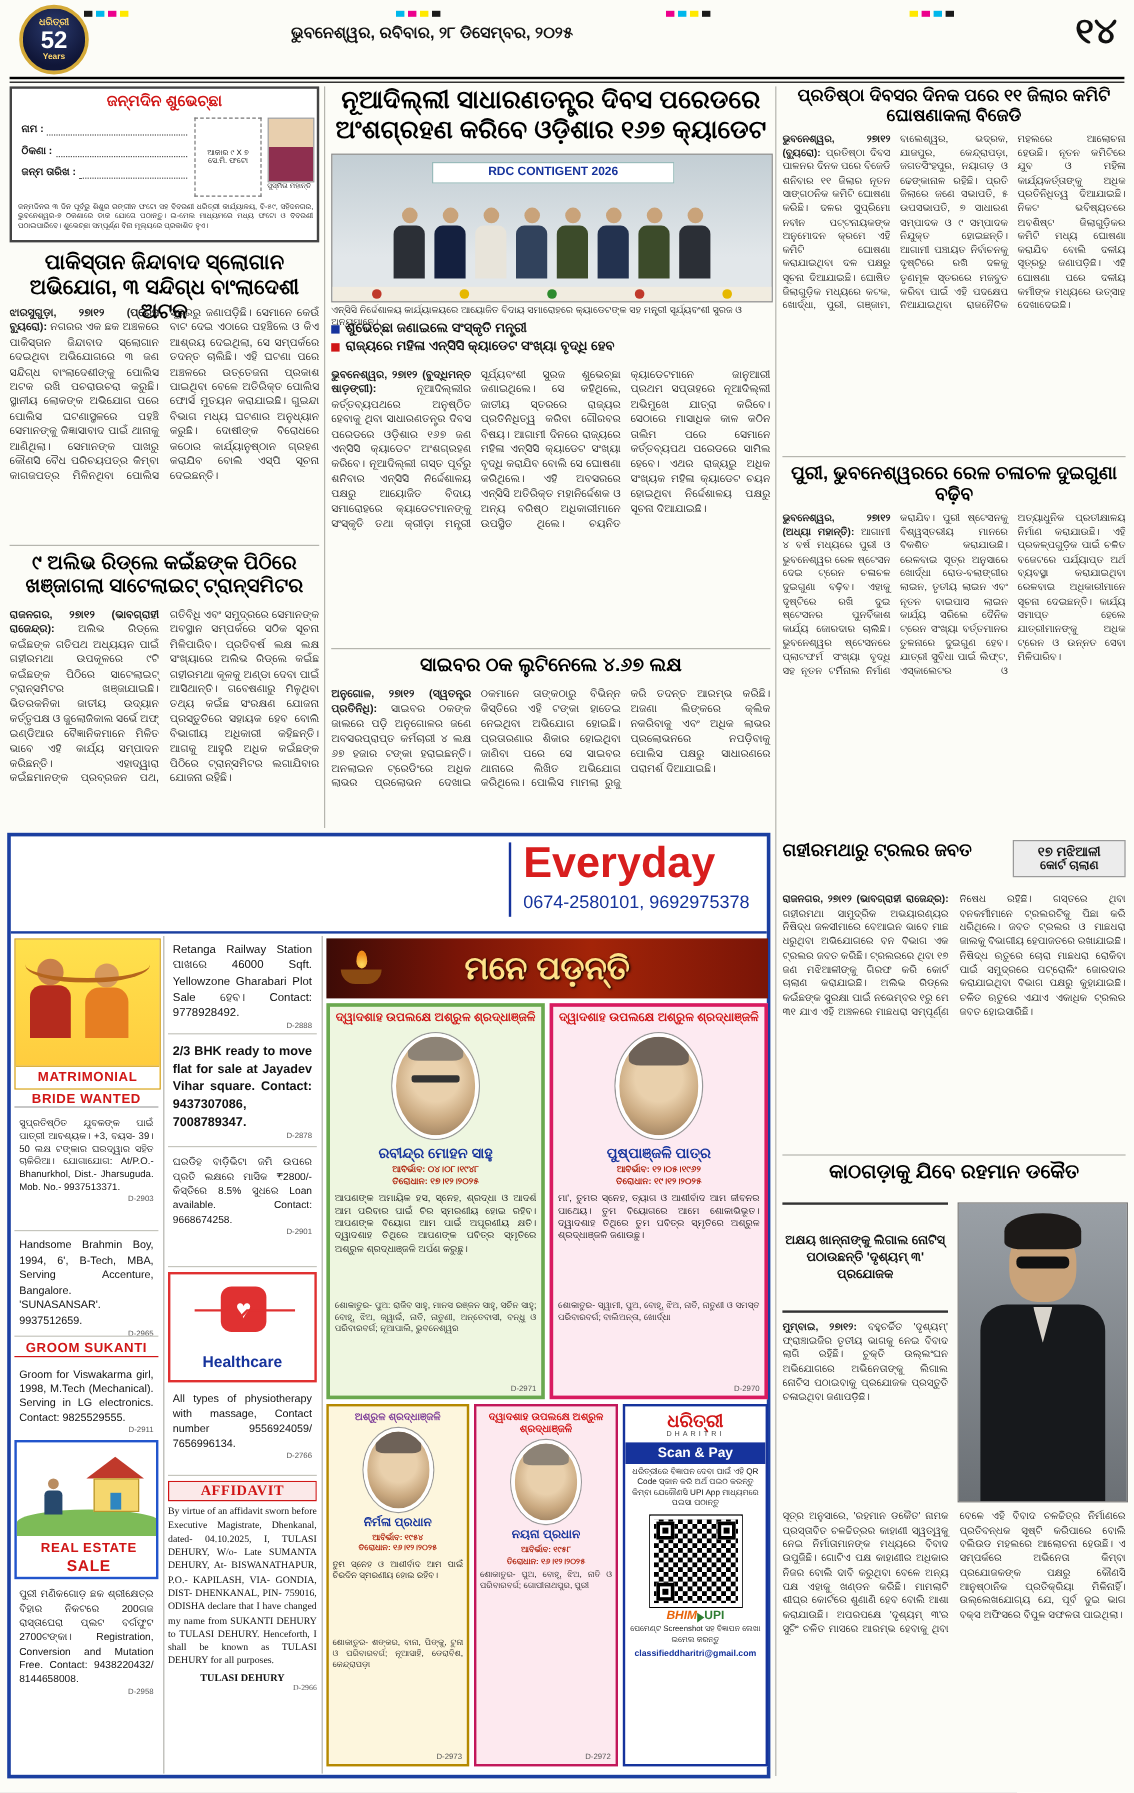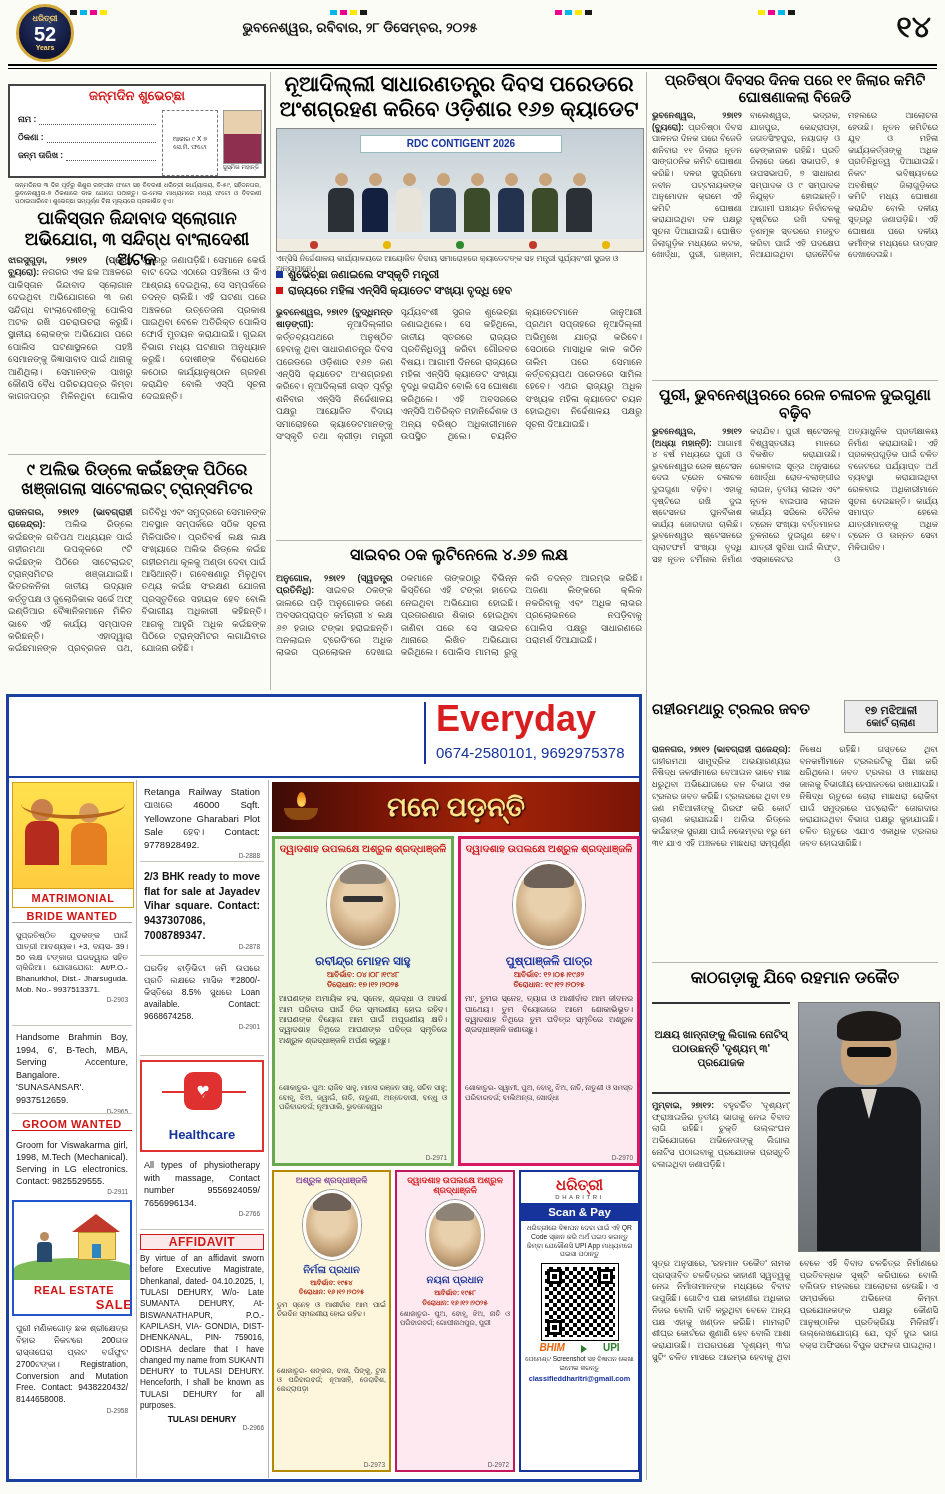--- a/index.html
+++ b/index.html
@@ -74,21 +74,21 @@
     <div class="n">52</div>
     <div class="y">Years</div>
   </div>
   <div class="abs" style="left:120px;top:20px;width:480px;text-align:center;font-size:13.5px;font-weight:bold;">ଭୁବନେଶ୍ୱର, ରବିବାର, ୨୮ ଡିସେମ୍ବର, ୨୦୨୫</div>
   <div class="abs" style="right:14px;top:10px;font-size:30px;font-weight:bold;">୧୪</div>
   <div class="abs" style="left:8px;top:64px;width:929px;height:2px;border-top:2px solid #000;border-bottom:1px solid #000;"></div>
 
   <div class="vrule" style="left:270px;top:72px;height:618px;"></div>
   <div class="vrule" style="left:646px;top:72px;height:1408px;"></div>
 
-  <div class="abs bday" style="left:8px;top:72px;width:258px;height:94px;margin-top:12px;">
+  <div class="abs bday" style="left:8px;top:72px;width:258px;height:130px;">
     <div style="text-align:center;color:#d01616;font-weight:bold;font-size:13px;padding-top:2px;">ଜନ୍ମଦିନ ଶୁଭେଚ୍ଛା</div>
     <div class="fieldrow" style="top:28px;">
       <span>ନାମ :</span>
         <span class="dots"></span>
     </div>
     <div class="fieldrow" style="top:46px;">
       <span>ଠିକଣା :</span>
         <span class="dots"></span>
     </div>
     <div class="fieldrow" style="top:64px;text-align:right;">
@@ -222,35 +222,35 @@
   </div>
   <div class="abs redlbl" style="left:12px;top:910px;width:120px;font-size:11px;border-bottom:1px solid #a3a3a3;">BRIDE WANTED</div>
   <div class="abs ad" style="left:12px;top:928px;width:120px;height:98px;font-size:8px;line-height:1.35;text-align:justify;">
     <span>ସୁପ୍ରତିଷ୍ଠିତ ଯୁବକଙ୍କ ପାଇଁ ପାତ୍ରୀ ଆବଶ୍ୟକ। +3, ବୟସ- 39। 50 ଲକ୍ଷ ଟଙ୍କାର ଘରଦ୍ୱାର ସହିତ ଚାକିରିଆ। ଯୋଗାଯୋଗ: At/P.O.- Bhanurkhol, Dist.- Jharsuguda. Mob. No.- 9937513371.</span>
     <span class="ref">D-2903</span>
   </div>
   <div class="abs ad" style="left:12px;top:1028px;width:120px;height:86px;font-size:9px;line-height:1.4;text-align:justify;">
     <span>Handsome Brahmin Boy, 1994, 6', B-Tech, MBA, Serving Accenture, Bangalore. 'SUNASANSAR'. 9937512659.</span>
     <span class="ref">D-2965</span>
   </div>
-  <div class="abs redlbl" style="left:12px;top:1118px;width:120px;font-size:11px;border-bottom:1px solid #d01616;">GROOM WANTED</div>
+  <div class="abs redlbl" style="left:12px;top:1118px;width:120px;font-size:11px;border-bottom:1px solid #d01616;">GROOM SUKANTI</div>
   <div class="abs ad" style="left:12px;top:1136px;width:120px;height:60px;font-size:9px;line-height:1.35;text-align:justify;border-bottom:none;">
     <span>Groom for Viswakarma girl, 1998, M.Tech (Mechanical). Serving in LG electronics. Contact: 9825529555.</span>
     <span class="ref">D-2911</span>
   </div>
 
   <div class="abs" style="left:12px;top:1200px;width:120px;height:116px;border:2px solid #2255cc;box-sizing:border-box;background:#fff;overflow:hidden;">
     <div class="abs" style="left:0;bottom:34px;width:120px;height:22px;background:#7dbb57;border-radius:50% 50% 0 0;"></div>
     <div class="abs" style="left:58px;top:12px;width:0;height:0;border-left:24px solid transparent;border-right:24px solid transparent;border-bottom:18px solid #c0392b;"></div>
     <div class="abs" style="left:64px;top:30px;width:36px;height:26px;background:#f5d76e;border:1px solid #b8962e;"></div>
     <div class="abs" style="left:78px;top:42px;width:9px;height:14px;background:#2e86c1;"></div>
     <div class="abs" style="left:26px;top:30px;width:9px;height:9px;border-radius:50%;background:#b98c60;"></div>
     <div class="abs" style="left:23px;top:40px;width:15px;height:20px;border-radius:4px 4px 0 0;background:#27496d;"></div>
     <div class="abs redlbl" style="left:0;bottom:18px;width:120px;font-size:11px;">REAL ESTATE</div>
-    <div class="abs redlbl" style="left:0;bottom:2px;width:120px;font-size:13px;padding-left:40px;">SALE</div>
+    <div class="abs redlbl" style="left:0;bottom:2px;width:120px;font-size:13px;">SALE</div>
   </div>
   <div class="abs ad" style="left:12px;top:1320px;width:120px;height:152px;font-size:8.5px;line-height:1.4;text-align:justify;border-bottom:none;">
     <span>ପୁରୀ ମଣିକଗୋଡ଼ ଛକ ଶ୍ରୀକ୍ଷେତ୍ର ବିହାର ନିକଟରେ 200ଗଜ ରାସ୍ତାଘେରା ପ୍ଲଟ ବର୍ଗଫୁଟ 2700ଟଙ୍କା। Registration, Conversion and Mutation Free. Contact: 9438220432/ 8144658008.</span>
     <span class="ref">D-2958</span>
   </div>
 
   <div class="abs ad" style="left:140px;top:782px;width:124px;height:80px;font-size:9.5px;line-height:1.4;text-align:justify;">
     <span>Retanga Railway Station ପାଖରେ 46000 Sqft. Yellowzone Gharabari Plot Sale ହେବ। Contact: 9778928492.</span>
     <span class="ref">D-2888</span>
   </div>
@@ -269,21 +269,21 @@
     <svg class="abs" style="left:20px;top:22px;" width="84" height="16" viewBox="0 0 84 16">
       <polyline points="0,8 26,8 32,2 38,14 44,8 84,8" fill="none" stroke="#e03131" stroke-width="2"></polyline>
     </svg>
     <div class="abs" style="left:0;bottom:8px;width:100%;text-align:center;color:#16339c;font-weight:bold;font-size:13px;">Healthcare</div>
   </div>
   <div class="abs ad" style="left:140px;top:1156px;width:124px;height:74px;font-size:9px;line-height:1.4;text-align:justify;">
     <span>All types of physiotherapy with massage, Contact number 9556924059/ 7656996134.</span>
     <span class="ref">D-2766</span>
   </div>
 
-  <div class="abs" style="left:140px;top:1234px;width:124px;height:240px;overflow:hidden;">
+  <div class="abs" style="left:140px;top:1234px;width:124px;height:240px;overflow:hidden;font-family:Liberation Serif, serif;">
     <div class="redlbl" style="font-size:12px;background:#fbe9e9;border:1px solid #d01616;margin-bottom:3px;">AFFIDAVIT</div>
     <div style="font-size:8.2px;line-height:1.38;text-align:justify;">By virtue of an affidavit sworn before Executive Magistrate, Dhenkanal, dated- 04.10.2025, I, TULASI DEHURY, W/o- Late SUMANTA DEHURY, At- BISWANATHAPUR, P.O.- KAPILASH, VIA- GONDIA, DIST- DHENKANAL, PIN- 759016, ODISHA declare that I have changed my name from SUKANTI DEHURY to TULASI DEHURY. Henceforth, I shall be known as TULASI DEHURY for all purposes.</div>
     <div style="font-size:8.5px;font-weight:bold;text-align:center;margin-top:3px;">TULASI DEHURY</div>
     <span class="ref">D-2966</span>
   </div>
 
   <div class="abs" style="left:272px;top:782px;width:368px;height:50px;background:linear-gradient(90deg,#3d0b06,#7a1507 30%,#a32408 60%,#7a1507);overflow:hidden;">
     <div class="abs" style="left:12px;top:26px;width:34px;height:12px;border-radius:0 0 16px 16px;background:#8a4a12;"></div>
     <div class="abs" style="left:25px;top:10px;width:9px;height:15px;background:radial-gradient(circle at 50% 80%,#ffd95e,#f08c1a 70%);border-radius:50% 50% 50% 50%/60% 60% 40% 40%;"></div>
     <div style="text-align:center;font-size:27px;font-weight:bold;color:#ffe28a;line-height:50px;text-shadow:1px 1px 2px #000;">ମନେ ପଡ଼ନ୍ତି</div>
@@ -358,21 +358,21 @@
       <div class="f" style="left:2px;top:2px;">
           <i></i>
         </div>
       <div class="f" style="right:2px;top:2px;">
           <i></i>
         </div>
       <div class="f" style="left:2px;bottom:2px;">
           <i></i>
         </div>
     </div>
-    <div style="display:flex;justify-content:center;align-items:flex-end;gap:16px;margin-top:2px;">
+    <div style="display:flex;justify-content:center;align-items:flex-end;gap:0;margin-top:2px;">
       <span style="font-weight:bold;font-style:italic;color:#e8650c;font-size:10px;">BHIM</span>
       <span style="width:0;height:0;border-top:4px solid transparent;border-bottom:4px solid transparent;border-left:6px solid #2f7d32;"></span>
       <span style="font-weight:bold;color:#2f7d32;font-size:10px;">UPI</span>
     </div>
     <div style="font-size:6.5px;text-align:center;line-height:1.3;padding:2px 4px;">ପେମେଣ୍ଟ Screenshot ସହ ବିଜ୍ଞାପନ ଲେଖା ଇମେଲ କରନ୍ତୁ</div>
     <div style="font-size:7.3px;font-weight:bold;color:#16339c;text-align:center;word-break:break-all;padding:0 2px;">classifieddharitri@gmail.com</div>
   </div>
 
   <div class="abs" style="left:652px;top:700px;width:286px;display:flex;align-items:flex-start;">
     <div class="headline" style="width:184px;font-size:15px;text-align:left;">ଗହୀରମଥାରୁ ଟ୍ରଲର ଜବତ</div>

